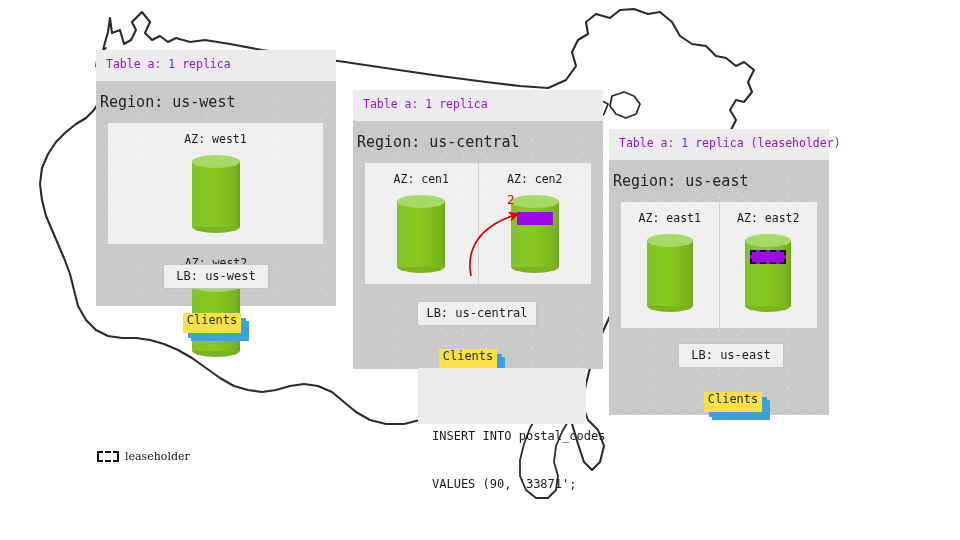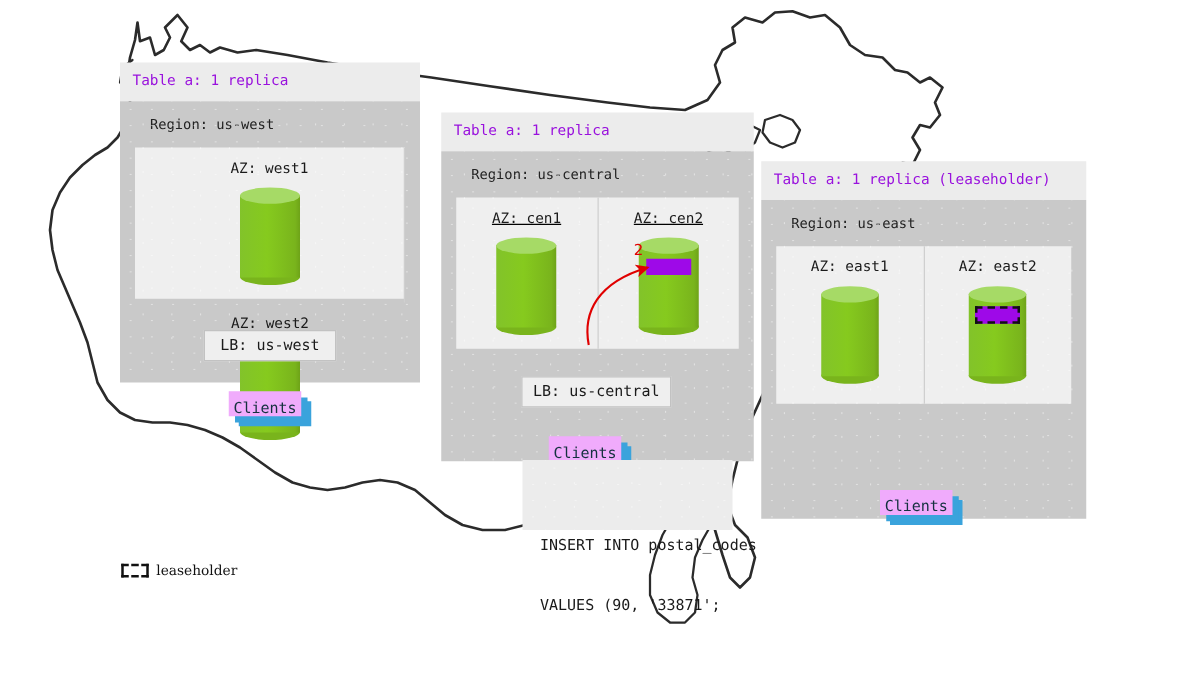--- a/index.html
+++ b/index.html
@@ -35,22 +35,22 @@
     padding: 9px 10px 10px 10px;
     white-space: nowrap;
   }
   .panel-body {
     background: #c9c9c9;
     padding: 0;
     position: relative;
   }
   .region-title {
     color: #222222;
-    font-size: 11px;
-    padding: 12px 0 12px 24px;
+    font-size: 15px;
+    padding: 12px 0 12px 4px;
     white-space: nowrap;
   }
   .az-row {
     display: flex;
     background: #efefef;
     margin: 0 12px;
   }
   .az-cell {
     flex: 1 1 0;
     position: relative;
@@ -117,25 +117,25 @@
     position: absolute;
   }
   .clients-shadow {
     position: absolute;
     background: #3aa3dc;
     box-sizing: border-box;
   }
   .clients-face {
     position: absolute;
     left: 0; top: 0;
-    background: #f0abfc;
+    background: #fde047;
     color: #14313f;
     font-size: 12px;
     display: flex;
-    align-items: flex-end;
+    align-items: flex-start;
     justify-content: center;
     white-space: nowrap;
     box-sizing: border-box;
   }
 
   
   .sql-box {
     position: absolute;
     background: #ececec;
     box-sizing: border-box;
@@ -264,21 +264,21 @@
       </div>
     </div>
   </div>
 
   <div class="region-panel" style="left:353px; top:90px; width:250px;">
     <div class="panel-header">Table a: 1 replica</div>
     <div class="panel-body" style="height:248px;">
       <div class="speckle"></div>
       <div class="region-title">Region: us-central</div>
 
-      <div class="az-row" style="height:121px;text-decoration:underline;">
+      <div class="az-row" style="height:121px;">
         <div class="az-cell">
           <div class="az-label">AZ: cen1</div>
           <div class="cyl" style="width:48px;height:78px;">
             <div class="cyl-bottom" style="width:48px;height:13px;top:65px;"></div>
             <div class="cyl-body" style="width:48px;height:66px;top:6px;"></div>
             <div class="cyl-top" style="width:48px;height:13px;top:0;"></div>
           </div>
         </div>
         <div class="az-cell">
           <div class="az-label">AZ: cen2</div>
@@ -304,21 +304,21 @@
       </div>
     </div>
   </div>
 
   <div class="sql-box" style="left:418px; top:368px; width:168px; height:56px;">
     <div class="speckle"></div>
     <div style="position:relative;">INSERT INTO postal_codes</div>
     <div style="position:relative;">VALUES (90, '33871';</div>
   </div>
 
-  <div class="region-panel" style="left:609px; top:129px; width:260px;">
+  <div class="region-panel" style="left:609px; top:129px; width:220px;">
     <div class="panel-header">Table a: 1 replica (leaseholder)</div>
     <div class="panel-body" style="height:255px;">
       <div class="speckle"></div>
       <div class="region-title">Region: us-east</div>
 
       <div class="az-row" style="height:126px;">
         <div class="az-cell">
           <div class="az-label">AZ: east1</div>
           <div class="cyl" style="width:46px;height:78px;">
             <div class="cyl-bottom" style="width:46px;height:13px;top:65px;"></div>
@@ -330,20 +330,23 @@
           <div class="az-label">AZ: east2</div>
           <div class="cyl" style="width:46px;height:78px;">
             <div class="cyl-bottom" style="width:46px;height:13px;top:65px;"></div>
             <div class="cyl-body" style="width:46px;height:66px;top:6px;"></div>
             <div class="cyl-top" style="width:46px;height:13px;top:0;"></div>
             <div class="replica-block leaseholder" style="left:5px;top:16px;width:36px;height:14px;"></div>
           </div>
         </div>
       </div>
 
+      <div class="lb-box" style="left:69px; top:183px; width:106px; height:25px;">
+        <span>LB: us-east</span>
+      </div>
 
       <div class="clients-stack" style="left:95px; top:232px; width:66px; height:28px;">
         <div class="clients-shadow" style="left:8px; top:8px; width:58px; height:20px;"></div>
         <div class="clients-shadow" style="left:5px; top:5px; width:58px; height:20px;"></div>
         <div class="clients-face" style="width:58px; height:20px;">
           <span>Clients</span>
         </div>
       </div>
     </div>
   </div>

